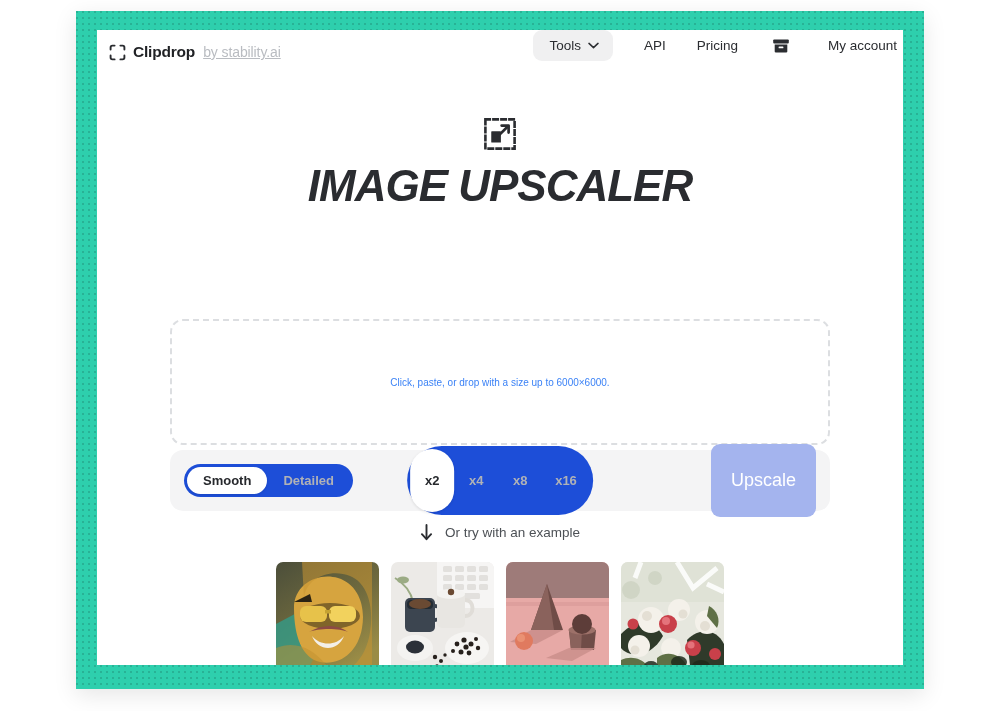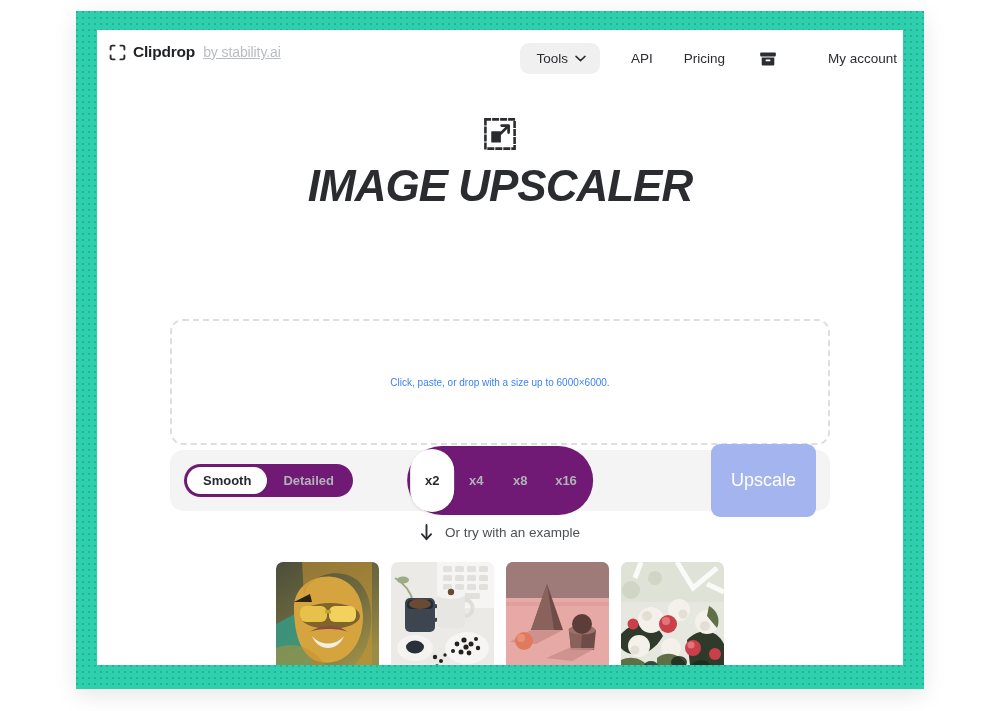--- a/index.html
+++ b/index.html
@@ -46,21 +46,21 @@
   }
 
   
   .navbar {
     position: absolute;
     left: 0;
     top: 0;
     width: 820px;
     height: 44px;
     display: flex;
-    align-items: flex-end;
+    align-items: flex-start;
   }
 
   .brand {
     display: flex;
     align-items: center;
     gap: 7px;
     margin-left: 12px;
     height: 44px;
     cursor: pointer;
   }
@@ -123,21 +123,21 @@
     white-space: nowrap;
   }
   .nav-icon-btn {
     margin-left: 34px;
     width: 18px;
     height: 18px;
     cursor: pointer;
     display: block;
   }
   .nav-account {
-    margin-left: 51px;
+    margin-left: 38px;
   }
 
   
   .hero {
     position: absolute;
     left: 0;
     top: 86px;
     width: 806px;
     text-align: center;
   }
@@ -195,21 +195,21 @@
     display: flex;
     align-items: center;
     padding: 0 14px;
     box-sizing: border-box;
     position: relative;
   }
 
   .seg {
     display: flex;
     align-items: center;
-    background: #701a75;
+    background: #1d4ed8;
     border-radius: 999px;
     padding: 3px;
   }
   .seg-item {
     font-size: 13px;
     font-weight: 700;
     color: #b0b2b6;
     padding: 6px 16px;
     border-radius: 999px;
     cursor: pointer;

